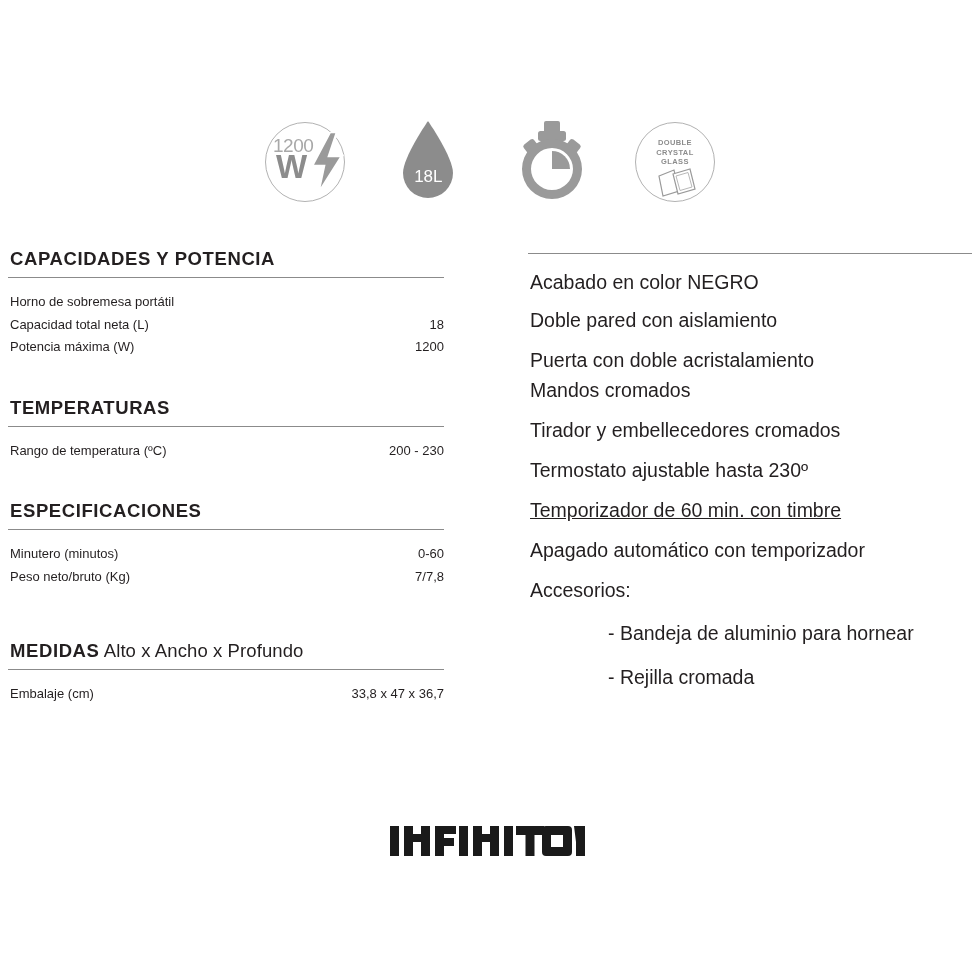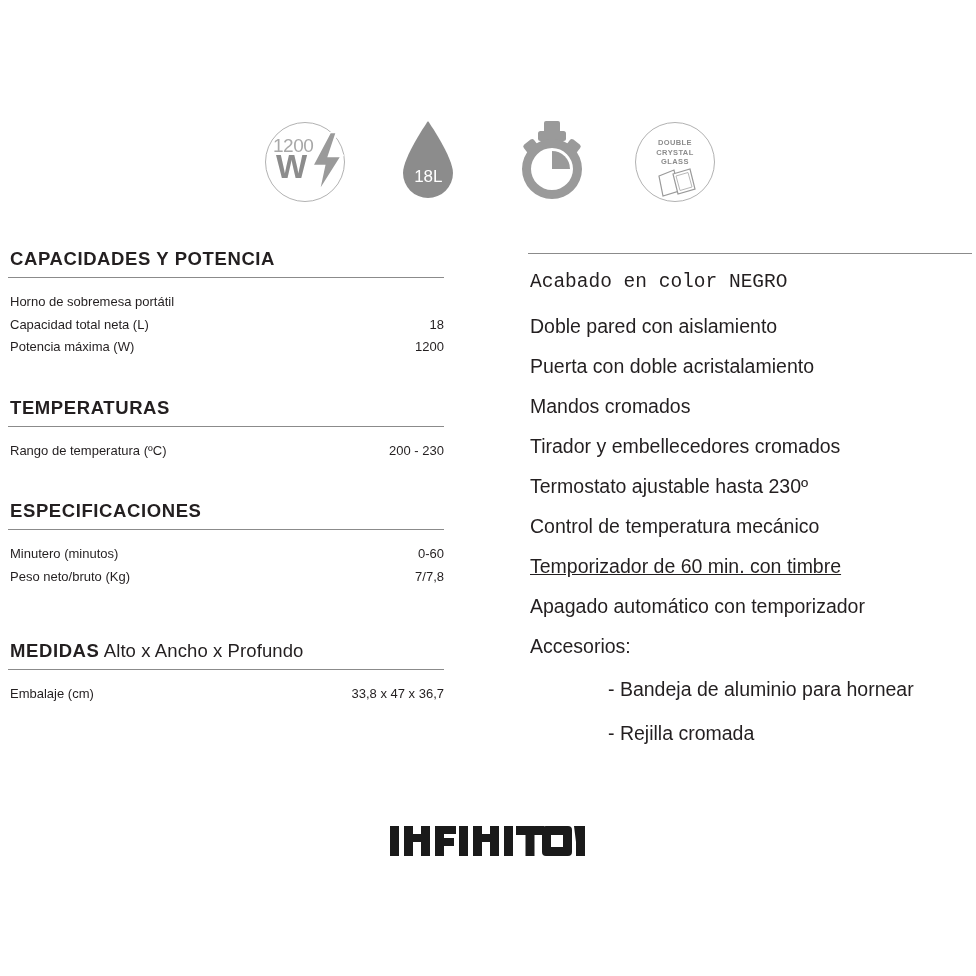--- a/index.html
+++ b/index.html
@@ -293,27 +293,26 @@
       </div>
     </div>
   </div>
 
 </div>
 
 <div id="col-right">
   <div class="rule"></div>
 
   <div style="margin-top:17px;">
-    <div class="feat" style="margin-bottom:22px;font-family:Liberation Mono, monospace;">Acabado en color NEGRO</div>
+    <div class="feat" style="margin-bottom:16px;">Acabado en color NEGRO</div>
     <div class="feat" style="margin-bottom:18px;">Doble pared con aislamiento</div>
-    <div class="feat" style="margin-bottom:18px;">Puerta con doble acristalamiento</div>
+    <div class="feat" style="margin-bottom:8px;">Puerta con doble acristalamiento</div>
     <div class="feat" style="margin-bottom:18px;">Mandos cromados</div>
     <div class="feat" style="margin-bottom:18px;">Tirador y embellecedores cromados</div>
     <div class="feat" style="margin-bottom:18px;">Termostato ajustable hasta 230º</div>
-    <div class="feat" style="margin-bottom:18px;">Control de temperatura mecánico</div>
     <div class="feat" style="margin-bottom:18px;text-decoration:underline;">Temporizador de 60 min. con timbre</div>
     <div class="feat" style="margin-bottom:18px;">Apagado automático con temporizador</div>
     <div class="feat" style="margin-bottom:21px;">Accesorios:</div>
     <div class="feat sub" style="margin-bottom:22px;">- Bandeja de aluminio para hornear</div>
     <div class="feat sub">- Rejilla cromada</div>
   </div>
 </div>
 
 <div id="logo">
   <svg width="200" height="46" viewBox="0 0 200 46">

